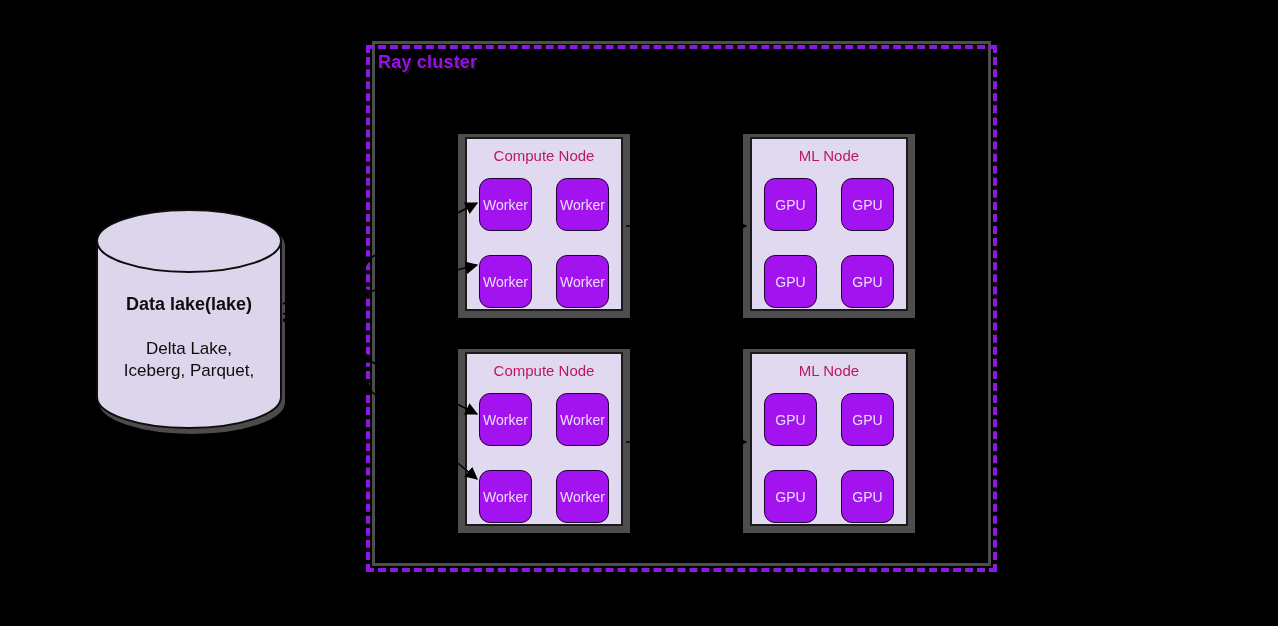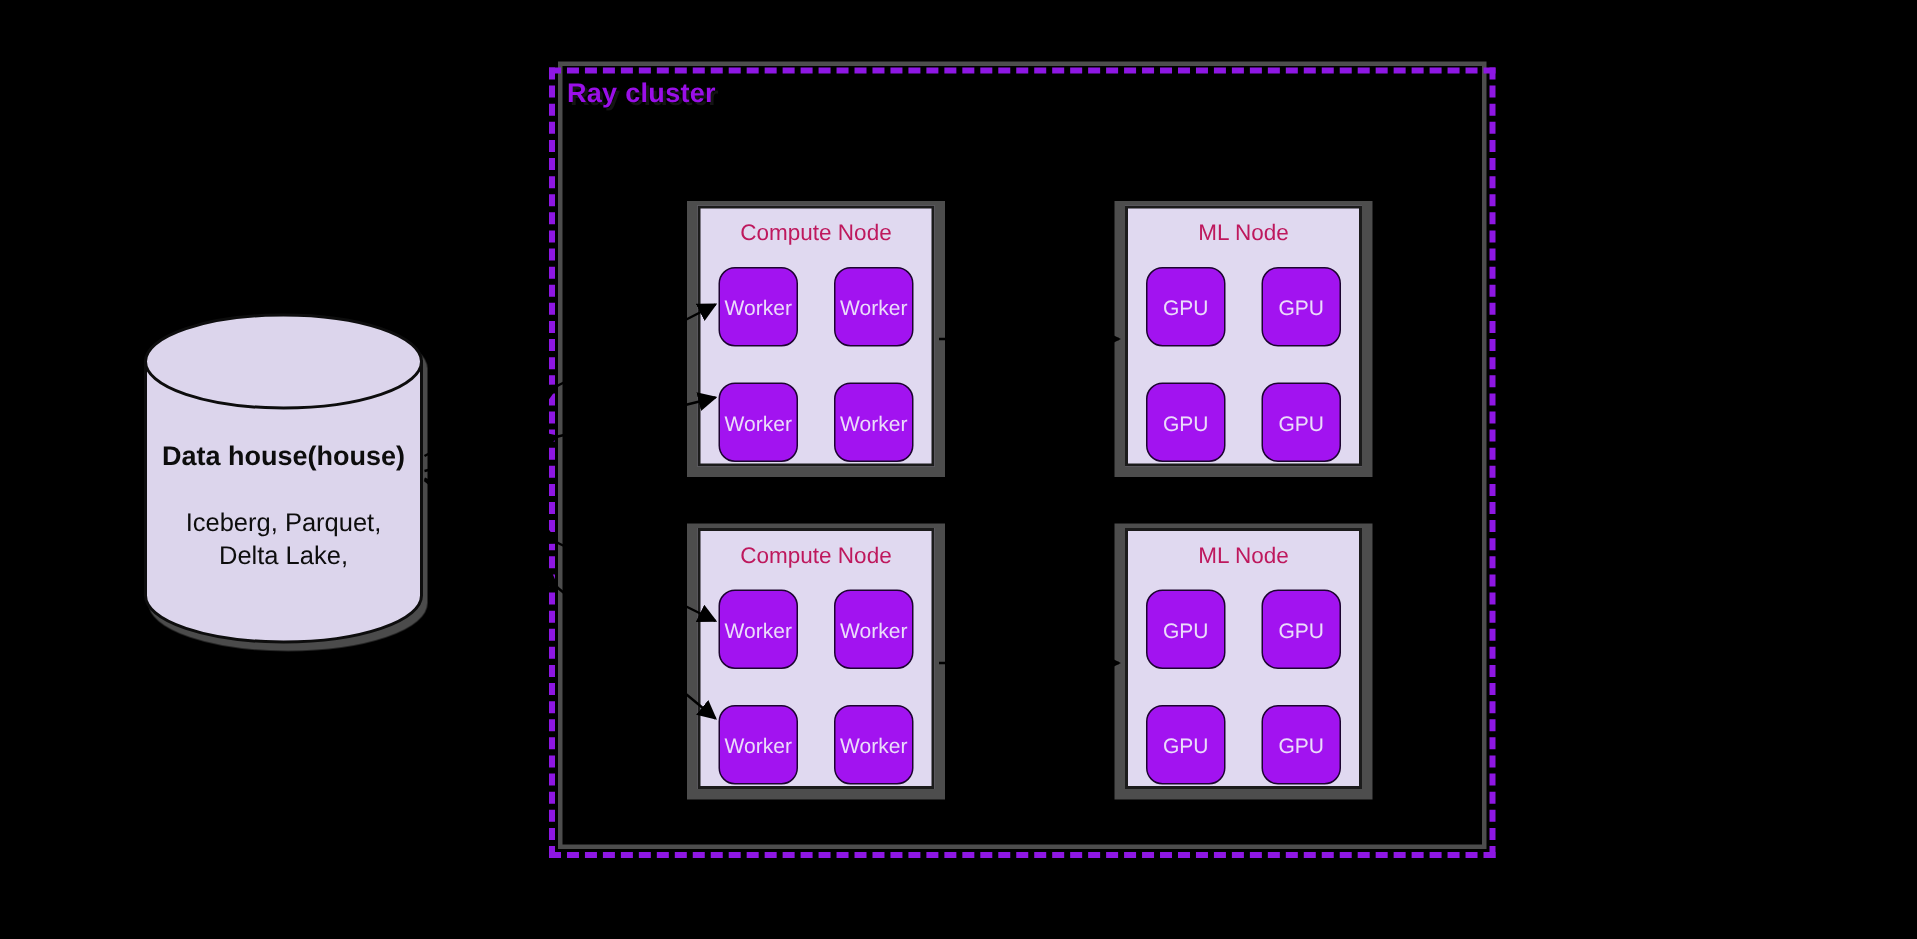--- a/index.html
+++ b/index.html
@@ -146,24 +146,24 @@
       </div>
     </div>
   </div>
 
   <div class="cylinder">
     <svg width="188" height="224" viewBox="0 0 188 224">
       <path d="M2,33 V189 A92,31 0 0 0 186,189 V33 Z" fill="#dcd5ec" stroke="#0d0d0d" stroke-width="2"></path>
       <ellipse cx="94" cy="33" rx="92" ry="31" fill="#dcd5ec" stroke="#0d0d0d" stroke-width="2"></ellipse>
     </svg>
     <div class="cyl-text">
-      <div class="cyl-title">Data house(house)</div>
+      <div class="cyl-title">Data lake(lake)</div>
       <div class="cyl-lines">
+        <div>Delta Lake,</div>
         <div>Iceberg, Parquet,</div>
-        <div>Delta Lake,</div>
       </div>
     </div>
   </div>
 
   <svg id="arrows" width="1278" height="626" viewBox="0 0 1278 626">
     <defs>
       <marker id="ah" viewBox="0 0 10 10" refX="9" refY="5" markerWidth="8" markerHeight="8" orient="auto-start-reverse">
         <path d="M0,0 L10,5 L0,10 z" fill="#000"></path>
       </marker>
     </defs>

